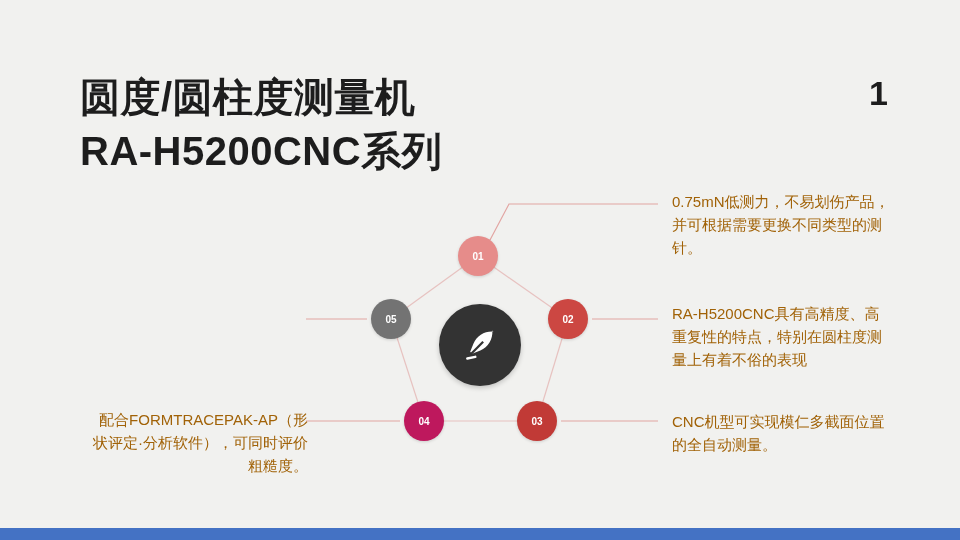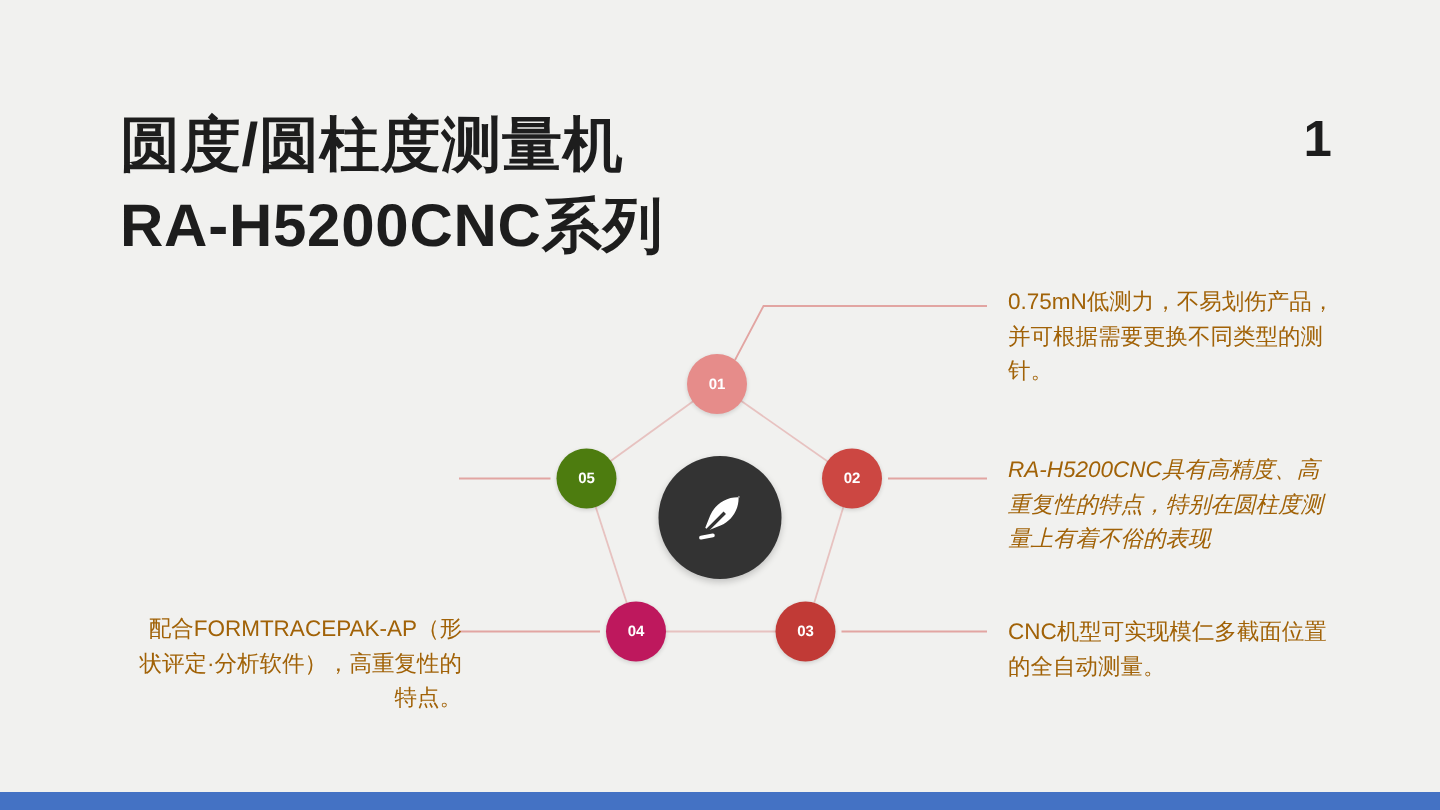--- a/index.html
+++ b/index.html
@@ -117,22 +117,22 @@
         <path d="M5.2 18.8 14 10" stroke="#333333" stroke-width="1.4" fill="none"></path>
         <path d="M4 20.5 L9 19.5" stroke="#ffffff" stroke-width="1.6" stroke-linecap="round" fill="none"></path>
       </svg>
     </span>
   </div>
 
   <div class="num-circle" style="left: 478px; top: 256px; background-color: rgb(230, 140, 138);">01</div>
   <div class="num-circle" style="left: 568px; top: 319px; background-color: rgb(204, 71, 66);">02</div>
   <div class="num-circle" style="left: 537px; top: 421px; background-color: rgb(193, 58, 54);">03</div>
   <div class="num-circle" style="left: 424px; top: 421px; background-color: #be185d;">04</div>
-  <div class="num-circle" style="left: 391px; top: 319px; background-color: #4d7c0f;">05</div>
+  <div class="num-circle" style="left: 391px; top: 319px; background-color: #737373;">05</div>
 
   <div class="caption right-side" style="left:672px; top:190px; width:220px;">0.75mN低测力，不易划伤产品，并可根据需要更换不同类型的测针。</div>
-  <div class="caption right-side" style="left:672px; top:302px; width:220px;font-style:italic;">RA-H5200CNC具有高精度、高重复性的特点，特别在圆柱度测量上有着不俗的表现</div>
+  <div class="caption right-side" style="left:672px; top:302px; width:220px;">RA-H5200CNC具有高精度、高重复性的特点，特别在圆柱度测量上有着不俗的表现</div>
   <div class="caption right-side" style="left:672px; top:410px; width:220px;">CNC机型可实现模仁多截面位置的全自动测量。</div>
-  <div class="caption left-side" style="left:86px; top:408px; width:222px;">配合FORMTRACEPAK-AP（形状评定·分析软件），高重复性的特点。</div>
+  <div class="caption left-side" style="left:86px; top:408px; width:222px;">配合FORMTRACEPAK-AP（形状评定·分析软件），可同时评价粗糙度。</div>
 
   <div class="footer-bar" style="background-color: rgb(68, 114, 196);"></div>
 
 </div>
 
 </body></html>

